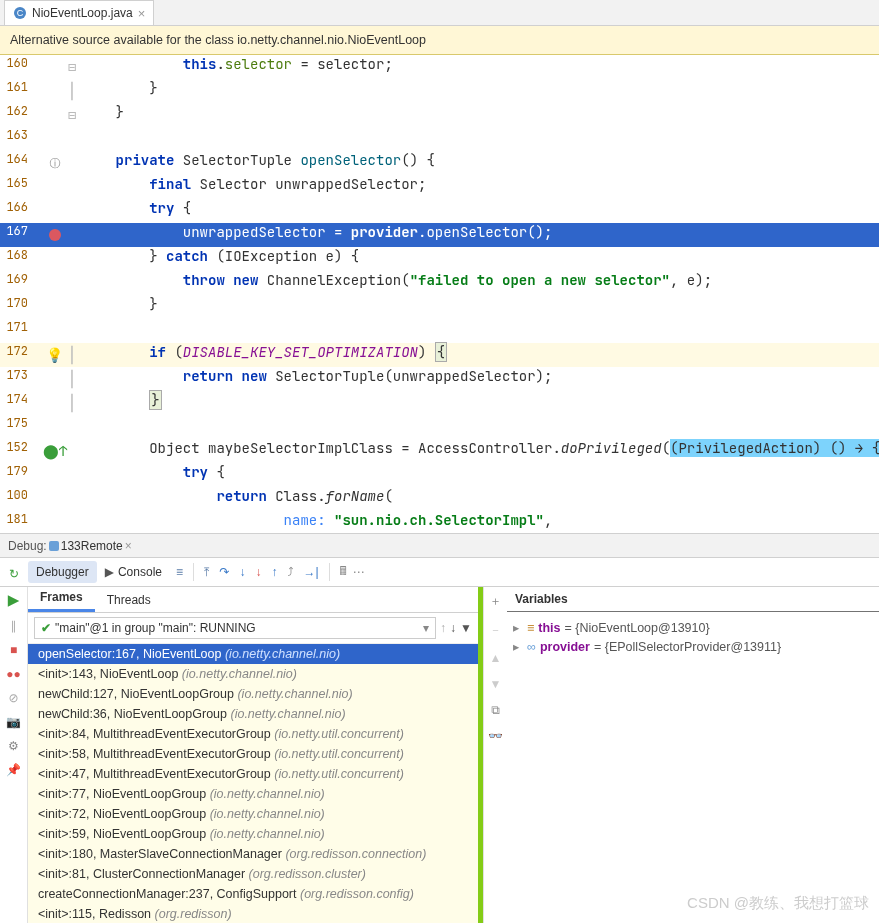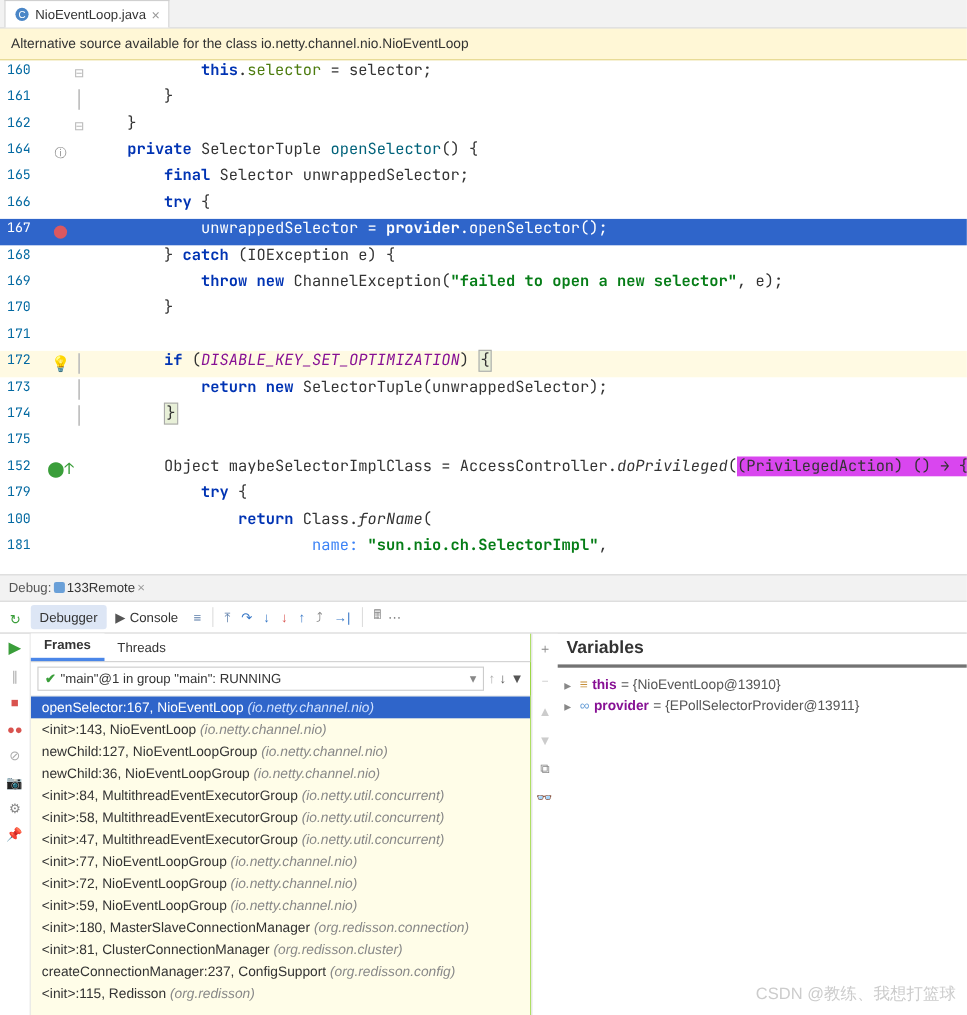--- a/index.html
+++ b/index.html
@@ -8,46 +8,46 @@
   
   .tabbar { height: 26px; background: #f2f2f2; border-bottom: 1px solid #d0d0d0; display: flex; align-items: flex-end; }
   .tab { height: 25px; background: #fff; border: 1px solid #d0d0d0; border-bottom: none; padding: 0 8px; display: flex; align-items: center; gap: 5px; font-size: 12px; margin-left: 4px; }
   .tab svg { flex: none; }
   .tab .close { color: #999; font-size: 13px; }
   
   .banner { background: #fff7d6; border-bottom: 1px solid #d9c96c; padding: 7px 10px; font-size: 12.5px; color: #333; }
   
   .editor { flex: 1 1 auto; display: flex; overflow: hidden; font-family: "Consolas","JetBrains Mono",monospace; font-size: 14px; background: #fff; position: relative; }
   .row { height: 24px; display: flex; }
-  .row > .ln { width: 46px; text-align: right; padding-right: 18px; color: #0369a1; font-size: 12px;}
+  .row > .ln { width: 46px; text-align: right; padding-right: 18px; color: #a16207; font-size: 12px;}
   .row > .mk { width: 18px; display:flex; align-items:center; justify-content:center; }
   .row > .fd { width: 16px; display:flex; align-items:center; justify-content:center; color:#bbb; position:relative;}
   .row > .code { flex:1; white-space: pre; padding-left: 2px; }
   .kw { color: #0033b3; font-weight: bold;}
   .str { color: #067d17; font-weight: bold;}
   .fld { color: #4d7c0f; }
   .mth { color: #00627a; }
   .stat { font-style: italic; color:#871094;}
   .statm { font-style: italic;}
   .param { color:#3b82f6; }
   .highlight-line { background: #2f65ca; color: #fff; }
   .highlight-line .code, .highlight-line .ln { color: #fff;}
   .highlight-line .kw, .highlight-line .mth, .highlight-line .fld {color:#fff;font-weight:bold;}
   .yellow-line { background: #fffae3; }
   .boxbrace { border:1px solid #aaa; background:#e8f0d8; padding:0 1px;}
-  .lambda-hl { background:#d946ef; }
+  .lambda-hl { background:#7dd3fc; }
   .bp { width:12px; height:12px; border-radius:50%; background:#db5860; display:inline-block;}
   .bulb { color:#e6b422; font-size:14px;}
   
   .debug-bar { height: 24px; border-top:1px solid #d0d0d0; background:#f2f2f2; display:flex; align-items:center; padding:0 8px; font-size:12px; gap:0;}
   .debug-bar .lbl { color:#555;}
   .debug-tools { height:30px; border-top:1px solid #d0d0d0; border-bottom:1px solid #d0d0d0; background:#fff; display:flex; align-items:center;}
   .sidebar { width:28px; border-right:1px solid #e0e0e0; display:flex; flex-direction:column; align-items:center; padding-top:4px; gap:10px;}
   .debug-body { flex:1 1 auto; display:flex; overflow:hidden; border-top:none;}
-  .frames-pane { width:455px; border-right:1px solid #84cc16; display:flex; flex-direction:column;}
+  .frames-pane { width:455px; border-right:5px solid #84cc16; display:flex; flex-direction:column;}
   .vars-pane { flex:1; display:flex; flex-direction:column;}
   .pane-tabs { height:26px; display:flex; align-items:flex-end; border-bottom:1px solid #d0d0d0; background:#fff;}
   .ptab { padding:5px 12px; font-size:12px;}
   .ptab.active { border-bottom:3px solid #4a86e8; font-weight:bold; background:#fff;}
   .thread-row { display:flex; align-items:center; padding:4px 6px; border-bottom:1px solid #eee; gap:4px;}
   .thread-select { flex:1; border:1px solid #ccc; height:22px; display:flex; align-items:center; padding:0 6px; font-size:12px;}
   .check { color:#3a9e3a; font-weight:bold;}
   .frames-list { flex:1; overflow:auto; background:#fffde8; font-size:12.5px;}
   .frame { padding:3px 10px; white-space:nowrap; overflow:hidden; text-overflow:ellipsis;}
   .frame.sel { background:#2f65ca; color:#fff;}
@@ -58,21 +58,21 @@
   .vrow .arr { color:#888; width:10px;}
   .vname { color:#871094; font-weight:bold;}
   .vval { color:#555;}
   .rightstrip { width:24px; background:#fff; border-left:1px solid #e0e0e0; display:flex; flex-direction:column; align-items:center; padding-top:6px; gap:12px; color:#888;}
   .toolbtn { padding:4px 8px; display:flex; align-items:center; gap:4px; font-size:12px;}
   .toolbtn.active { background:#dde6f5; border-radius:3px;}
   .sep { width:1px; height:18px; background:#ddd; margin:0 4px;}
   .tool-icons { display:flex; gap:10px; padding:0 6px; align-items:center;}
   .tool-icons svg, .tool-icons span { color:#5a7ca8;}
   .watermark { position:fixed; right:10px; bottom:10px; color:#ccc; font-size:15px; pointer-events:none;}
-  .vhead { padding:5px 8px; border-bottom:3px solid #737373; font-size:16px; font-weight:bold;}
+  .vhead { padding:5px 8px; border-bottom:1px solid #737373; font-size:12px; font-weight:bold;}
 </style>
 </head>
 <body>
 
 <div class="root">
 
   <div class="tabbar">
     <div class="tab">
       <svg width="14" height="14">
           <circle cx="7" cy="7" r="6" fill="#4a86c7"></circle>
@@ -99,20 +99,26 @@
           <div class="ln">161</div>
           <div class="mk"></div>
           <div class="fd">│</div>
           <div class="code">        }</div>
         </div>
       <div class="row">
           <div class="ln">162</div>
           <div class="mk"></div>
           <div class="fd">⊟</div>
           <div class="code">    }</div>
+        </div>
+      <div class="row">
+          <div class="ln">163</div>
+          <div class="mk"></div>
+          <div class="fd"></div>
+          <div class="code"></div>
         </div>
       <div class="row">
           <div class="ln">164</div>
           <div class="mk" style="color:#888;font-size:11px;">ⓘ</div>
           <div class="fd"></div>
           <div class="code"><span class="kw">    private </span>SelectorTuple <span class="mth">openSelector</span>() {</div>
         </div>
       <div class="row">
           <div class="ln">165</div>
           <div class="mk"></div>

